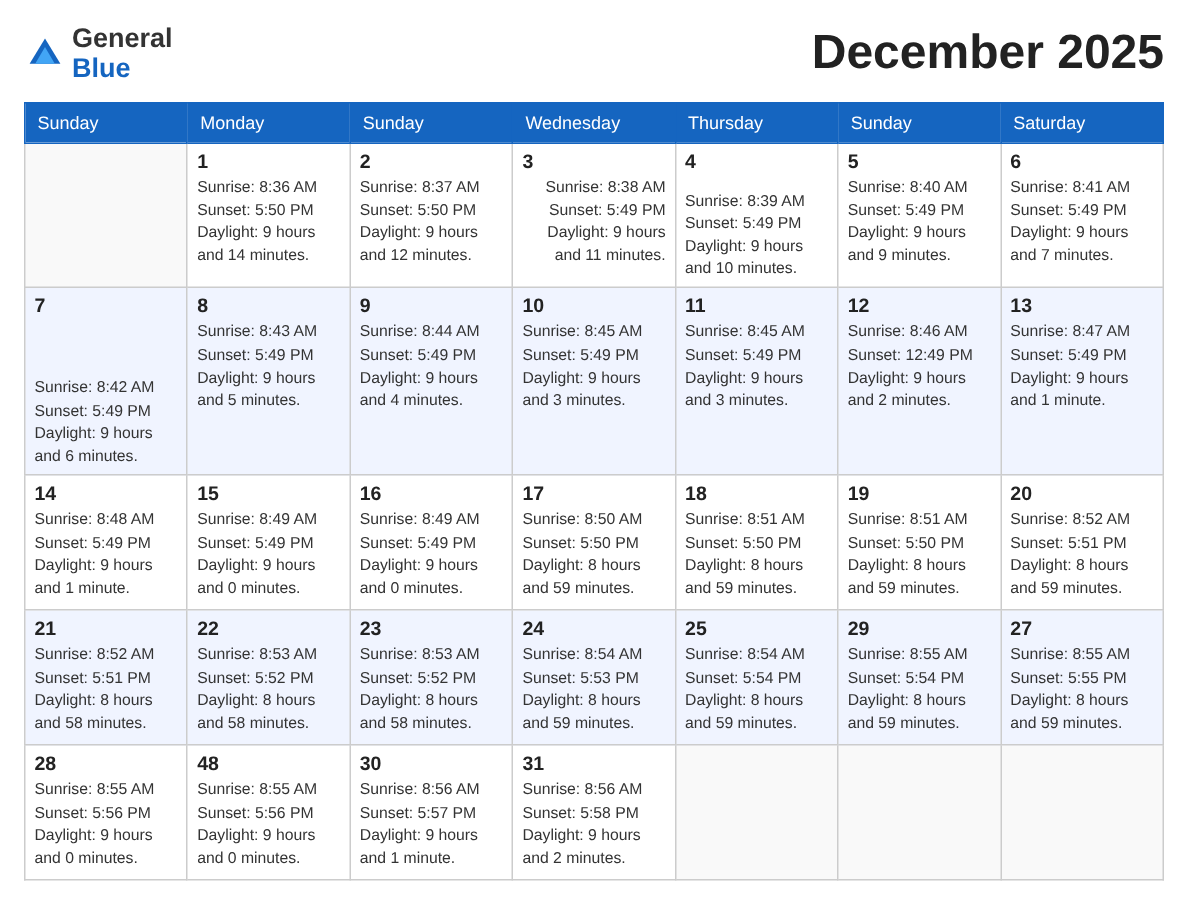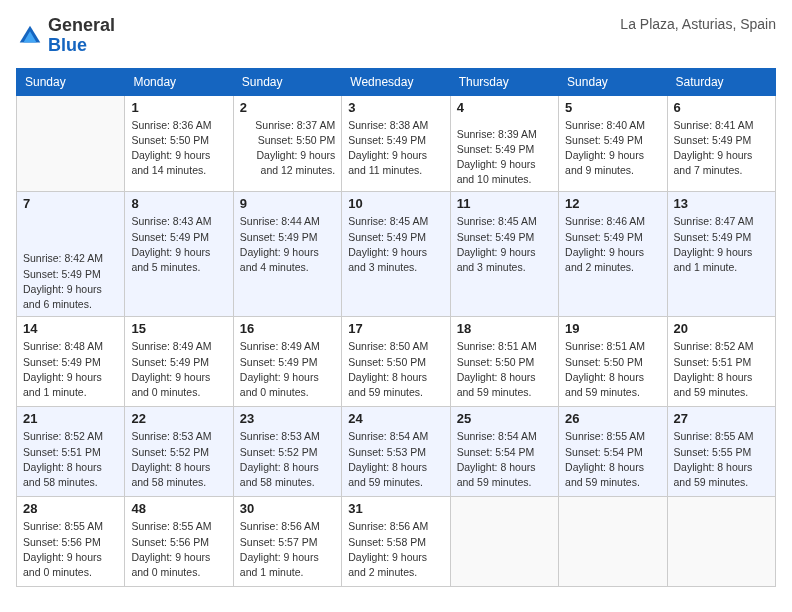--- a/index.html
+++ b/index.html
@@ -91,21 +91,21 @@
     <svg class="logo-icon" viewBox="0 0 30 30" xmlns="http://www.w3.org/2000/svg">
       <polygon points="15,4 26,22 4,22" fill="#1565c0"></polygon>
       <polygon points="15,10 22,22 8,22" fill="#42a5f5"></polygon>
     </svg>
     <div class="logo-text">
       <span class="logo-general">General</span><br>
       <span class="logo-blue">Blue</span>
     </div>
   </div>
   <div class="title-block">
-    <div class="location">La Plaza, Asturias, Spain</div>
+    <div class="month-title">December 2025</div>
   </div>
 </div>
 
 <table class="calendar">
   <thead>
     <tr>
     <th>Sunday</th>
         <th>Monday</th>
         <th>Sunday</th>
         <th>Wednesday</th>
@@ -118,27 +118,27 @@
   <tr>
         <td class="empty-cell"></td>
         <td>
           <div class="day-number">1</div>
           <div class="day-info" style="white-space: pre-line;">Sunrise: 8:36 AM
 Sunset: 5:50 PM
 Daylight: 9 hours and 14 minutes.</div>
         </td>
         <td>
           <div class="day-number">2</div>
-          <div class="day-info" style="white-space: pre-line; text-align: right;">Sunrise: 8:37 AM
+          <div class="day-info" style="white-space: pre-line;">Sunrise: 8:37 AM
 Sunset: 5:50 PM
 Daylight: 9 hours and 12 minutes.</div>
         </td>
         <td>
           <div class="day-number">3</div>
-          <div class="day-info" style="white-space: pre-line;">Sunrise: 8:38 AM
+          <div class="day-info" style="white-space: pre-line; text-align: right;">Sunrise: 8:38 AM
 Sunset: 5:49 PM
 Daylight: 9 hours and 11 minutes.</div>
         </td>
         <td>
           <div class="day-number">4</div>
           <div class="day-info" style="white-space: pre-line; margin-top: 12px;">Sunrise: 8:39 AM
 Sunset: 5:49 PM
 Daylight: 9 hours and 10 minutes.</div>
         </td>
         <td>
@@ -181,21 +181,21 @@
         </td>
         <td>
           <div class="day-number">11</div>
           <div class="day-info" style="white-space: pre-line;">Sunrise: 8:45 AM
 Sunset: 5:49 PM
 Daylight: 9 hours and 3 minutes.</div>
         </td>
         <td>
           <div class="day-number">12</div>
           <div class="day-info" style="white-space: pre-line;">Sunrise: 8:46 AM
-Sunset: 5:49 PM
+Sunset: 12:49 PM
 Daylight: 9 hours and 2 minutes.</div>
         </td>
         <td>
           <div class="day-number">13</div>
           <div class="day-info" style="white-space: pre-line;">Sunrise: 8:47 AM
 Sunset: 5:49 PM
 Daylight: 9 hours and 1 minute.</div>
         </td>
       </tr>
       <tr>
@@ -267,21 +267,21 @@
 Sunset: 5:53 PM
 Daylight: 8 hours and 59 minutes.</div>
         </td>
         <td>
           <div class="day-number">25</div>
           <div class="day-info" style="white-space: pre-line;">Sunrise: 8:54 AM
 Sunset: 5:54 PM
 Daylight: 8 hours and 59 minutes.</div>
         </td>
         <td>
-          <div class="day-number">26</div>
+          <div class="day-number">29</div>
           <div class="day-info" style="white-space: pre-line;">Sunrise: 8:55 AM
 Sunset: 5:54 PM
 Daylight: 8 hours and 59 minutes.</div>
         </td>
         <td>
           <div class="day-number">27</div>
           <div class="day-info" style="white-space: pre-line;">Sunrise: 8:55 AM
 Sunset: 5:55 PM
 Daylight: 8 hours and 59 minutes.</div>
         </td>

